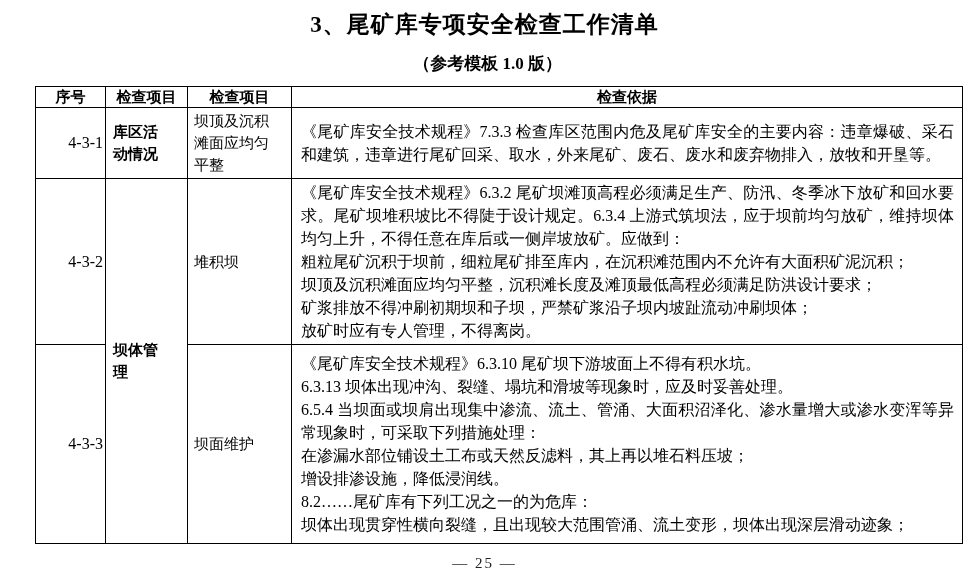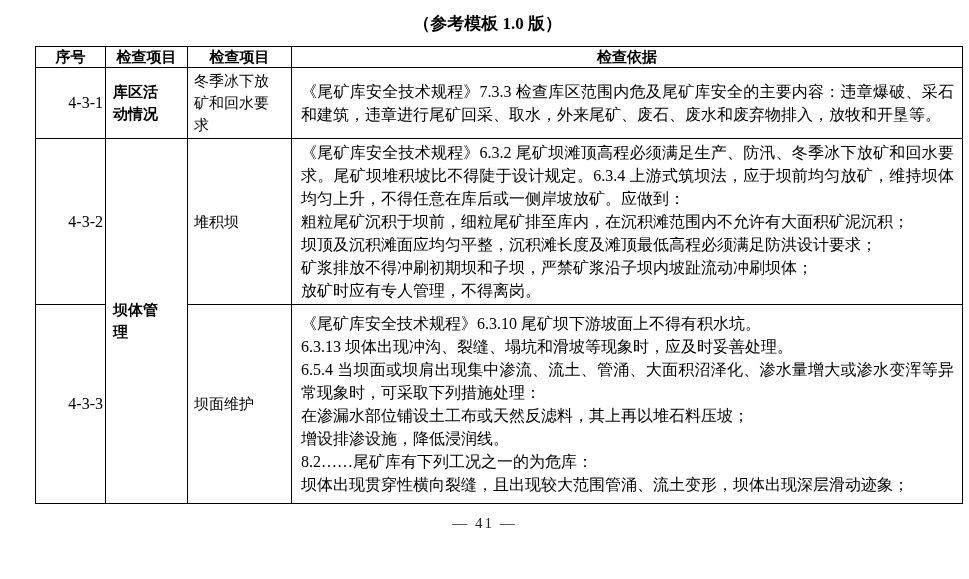--- a/index.html
+++ b/index.html
@@ -94,20 +94,21 @@
     font-size: 15px;
     color: #222;
     letter-spacing: 2px;
   }
 </style>
 </head>
 <body>
 
 <div class="page">
 
+  <h1 class="title">3、尾矿库专项安全检查工作清单</h1>
   <h2 class="subtitle">（参考模板 1.0 版）</h2>
 
   <table class="checklist-table">
     <colgroup>
       <col style="width:70px">
       <col style="width:82px">
       <col style="width:104px">
       <col style="width:671px">
     </colgroup>
     <thead>
@@ -115,21 +116,21 @@
         <th>序号</th>
         <th>检查项目</th>
         <th>检查项目</th>
         <th>检查依据</th>
       </tr>
     </thead>
     <tbody>
       <tr class="row-1">
         <td class="cell-index">4-3-1</td>
         <td class="cell-item">库区活动情况</td>
-        <td class="cell-checklist">冬季冰下放矿和回水要求</td>
+        <td class="cell-checklist">坝顶及沉积滩面应均匀平整</td>
         <td class="cell-basis">《尾矿库安全技术规程》7.3.3 检查库区范围内危及尾矿库安全的主要内容：违章爆破、采石和建筑，违章进行尾矿回采、取水，外来尾矿、废石、废水和废弃物排入，放牧和开垦等。</td>
       </tr>
       <tr class="row-2">
         <td class="cell-index">4-3-2</td>
         <td class="cell-item" rowspan="2">坝体管理</td>
         <td class="cell-checklist">堆积坝</td>
         <td class="cell-basis">《尾矿库安全技术规程》6.3.2 尾矿坝滩顶高程必须满足生产、防汛、冬季冰下放矿和回水要求。尾矿坝堆积坡比不得陡于设计规定。6.3.4 上游式筑坝法，应于坝前均匀放矿，维持坝体均匀上升，不得任意在库后或一侧岸坡放矿。应做到：
 粗粒尾矿沉积于坝前，细粒尾矿排至库内，在沉积滩范围内不允许有大面积矿泥沉积；
 坝顶及沉积滩面应均匀平整，沉积滩长度及滩顶最低高程必须满足防洪设计要求；
 矿浆排放不得冲刷初期坝和子坝，严禁矿浆沿子坝内坡趾流动冲刷坝体；
@@ -142,15 +143,15 @@
 6.3.13 坝体出现冲沟、裂缝、塌坑和滑坡等现象时，应及时妥善处理。
 6.5.4 当坝面或坝肩出现集中渗流、流土、管涌、大面积沼泽化、渗水量增大或渗水变浑等异常现象时，可采取下列措施处理：
 在渗漏水部位铺设土工布或天然反滤料，其上再以堆石料压坡；
 增设排渗设施，降低浸润线。
 8.2……尾矿库有下列工况之一的为危库：
 坝体出现贯穿性横向裂缝，且出现较大范围管涌、流土变形，坝体出现深层滑动迹象；</td>
       </tr>
     </tbody>
   </table>
 
-  <div class="page-number">— 41 —</div>
+  <div class="page-number">— 25 —</div>
 
 </div>
 
 </body></html>

